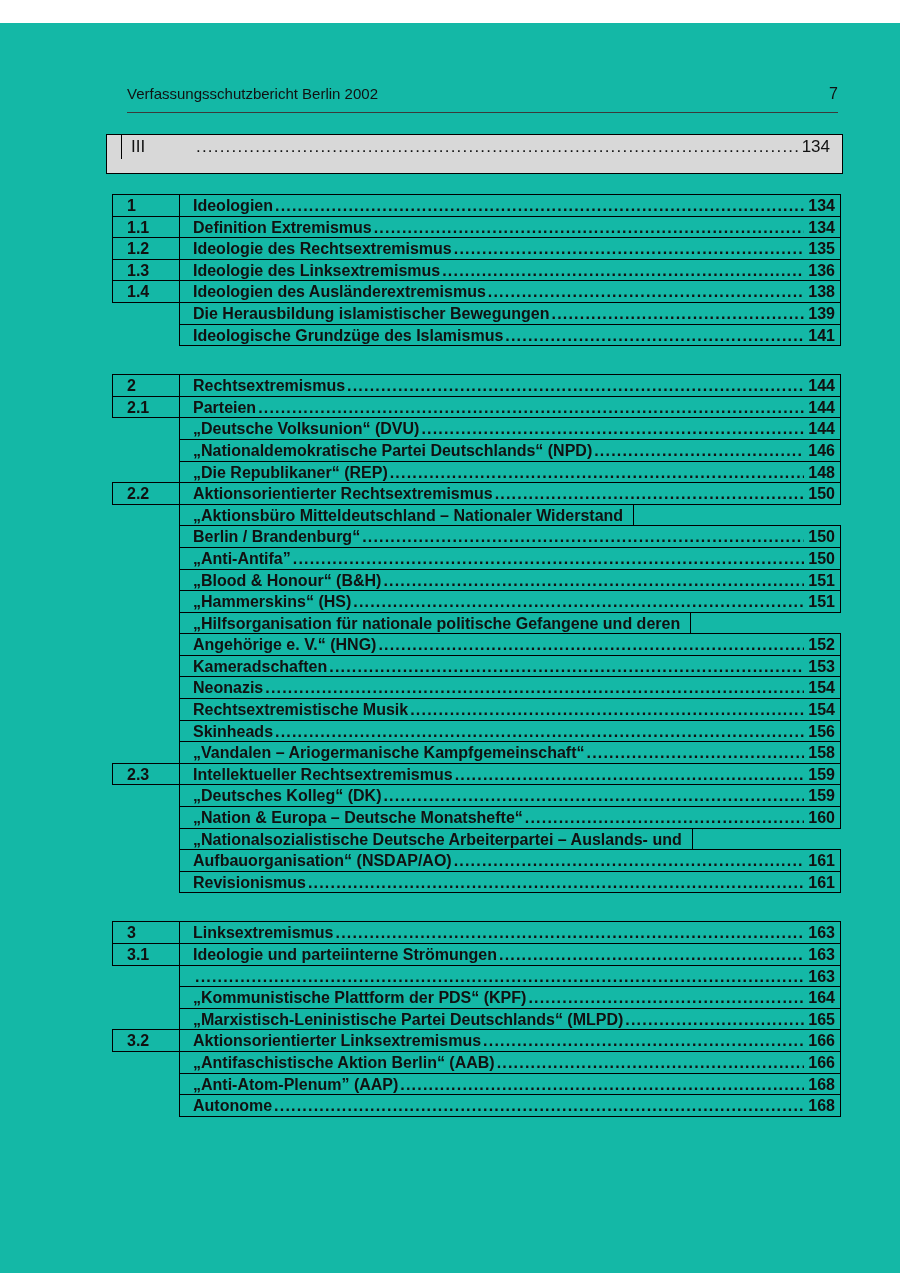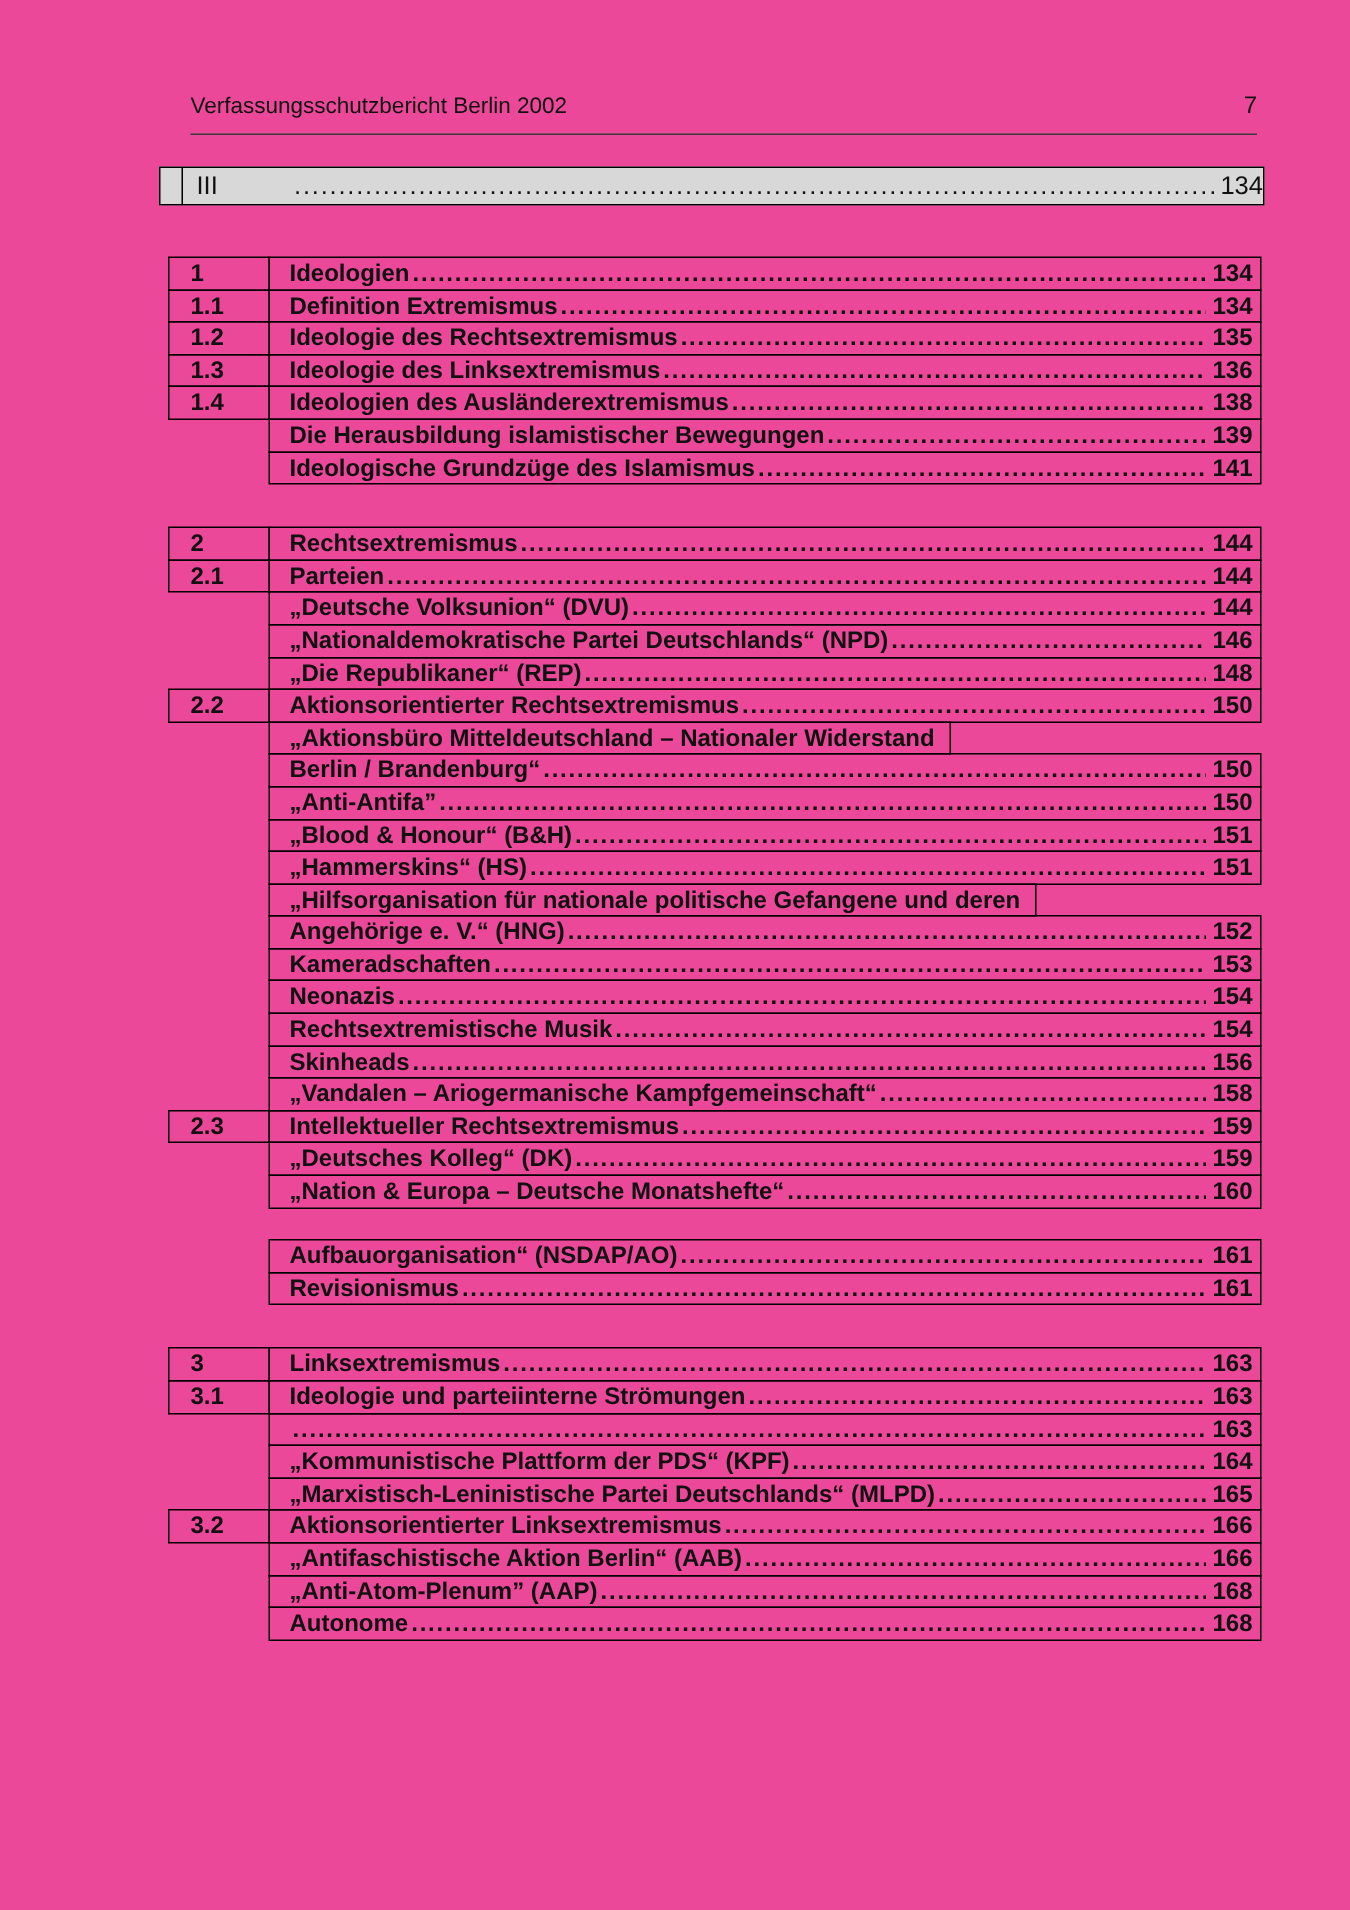--- a/index.html
+++ b/index.html
@@ -3,39 +3,39 @@
 <meta charset="utf-8">
 <style>
   * { box-sizing: border-box; margin: 0; padding: 0; }
   html, body { background: #ffffff; }
   body {
     width: 900px; height: 1273px;
     position: relative;
     font-family: "Liberation Sans", sans-serif;
     color: #111;
   }
-  .page { position: absolute; inset: 0; background: #ec4899; }
+  .page { position: absolute; inset: 0; background: #14b8a6; margin-top: 23px; }
 
   
   .page-header {
     position: absolute; top: 62px; left: 127px; width: 711px;
     display: flex; justify-content: space-between; align-items: baseline;
     font-size: 15px; padding-bottom: 9px;
     border-bottom: 1.5px solid #3a3a3a;
   }
   .page-header .hdr-page { font-size: 16px; }
 
   
   .toc-heading {
-    position: absolute; top: 111px; left: 106px; width: 737px; height: 26px;
+    position: absolute; top: 111px; left: 106px; width: 737px; height: 40px;
     background: #d8d8d8;
     border: 1px solid #000;
     display: flex; align-items: baseline;
     font-size: 17px; line-height: 24px;
-    padding-right: 0;
+    padding-right: 12px;
   }
   .toc-heading .h-num {
     margin-left: 14px; border-left: 1px solid #000;
     padding-left: 9px; width: 73px; flex: 0 0 73px;
   }
   .toc-heading .h-page { margin-left: 2px; }
 
   
   .toc-sections { position: absolute; top: 171px; left: 112px; width: 729px; }
   .toc-section + .toc-section { margin-top: 28px; }
@@ -306,20 +306,24 @@
         <div class="toc-row">
     <span class="num-cell"></span>
     <span class="content-cell">
       <span class="title">„Nation &amp; Europa – Deutsche Monatshefte“</span>
       <span class="leader"></span>
       <span class="pagenum">160</span>
     </span>
   </div>
         <div class="toc-row partial">
     <span class="num-cell"></span>
+    <span class="content-cell">
+      <span class="title">„Nationalsozialistische Deutsche Arbeiterpartei – Auslands- und</span>
+
+    </span>
   </div>
         <div class="toc-row">
     <span class="num-cell"></span>
     <span class="content-cell">
       <span class="title">Aufbauorganisation“ (NSDAP/AO)</span>
       <span class="leader"></span>
       <span class="pagenum">161</span>
     </span>
   </div>
         <div class="toc-row">

